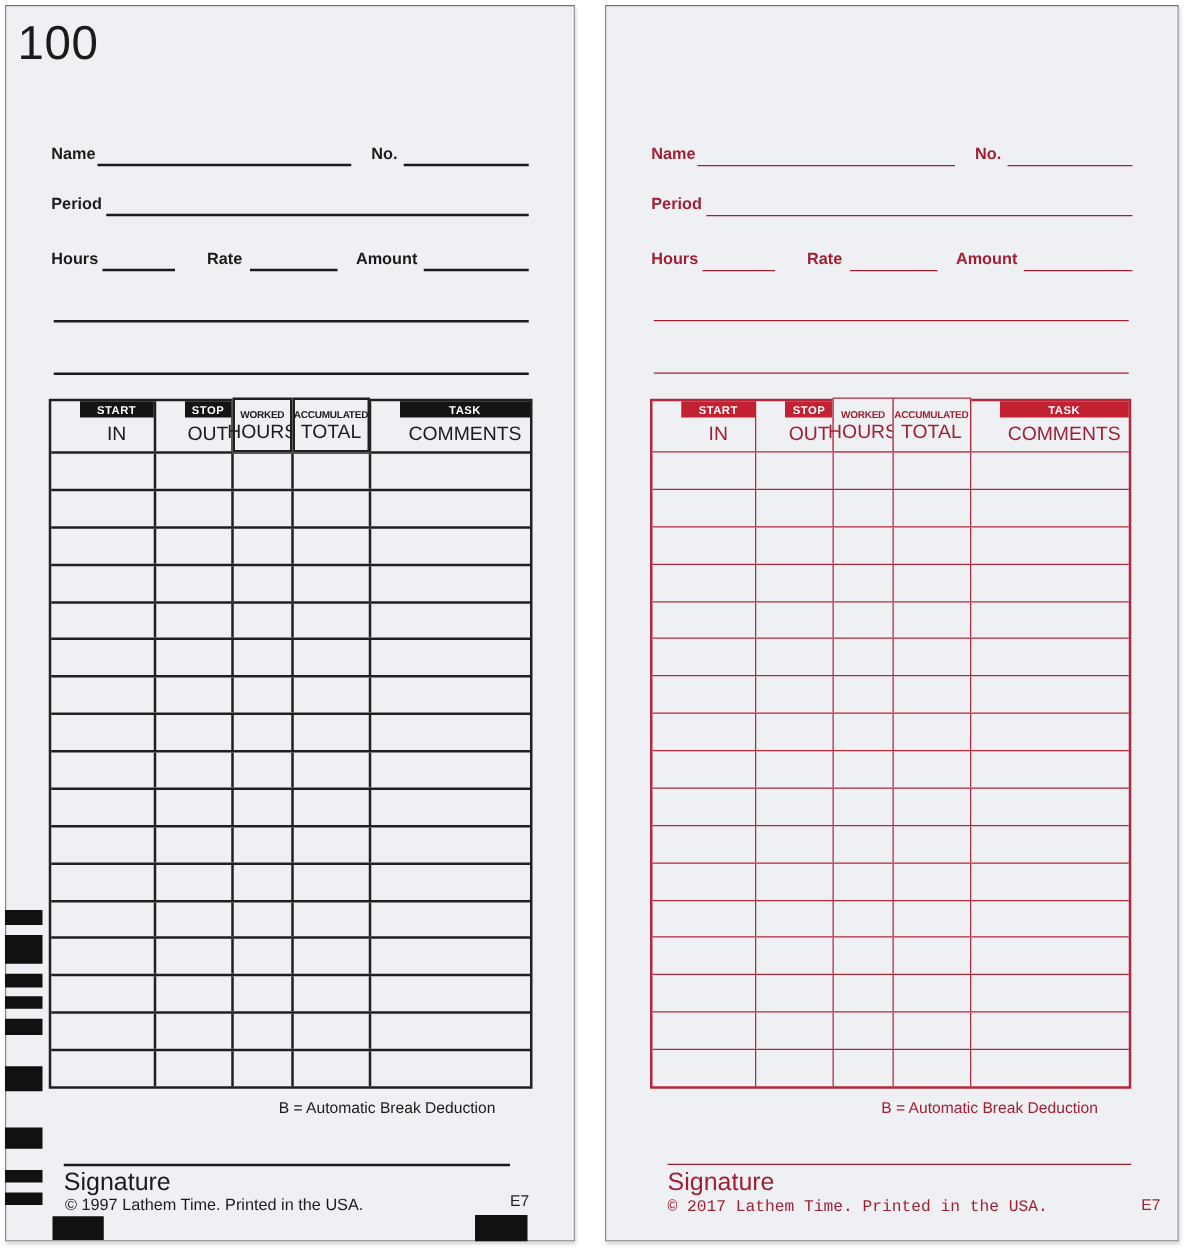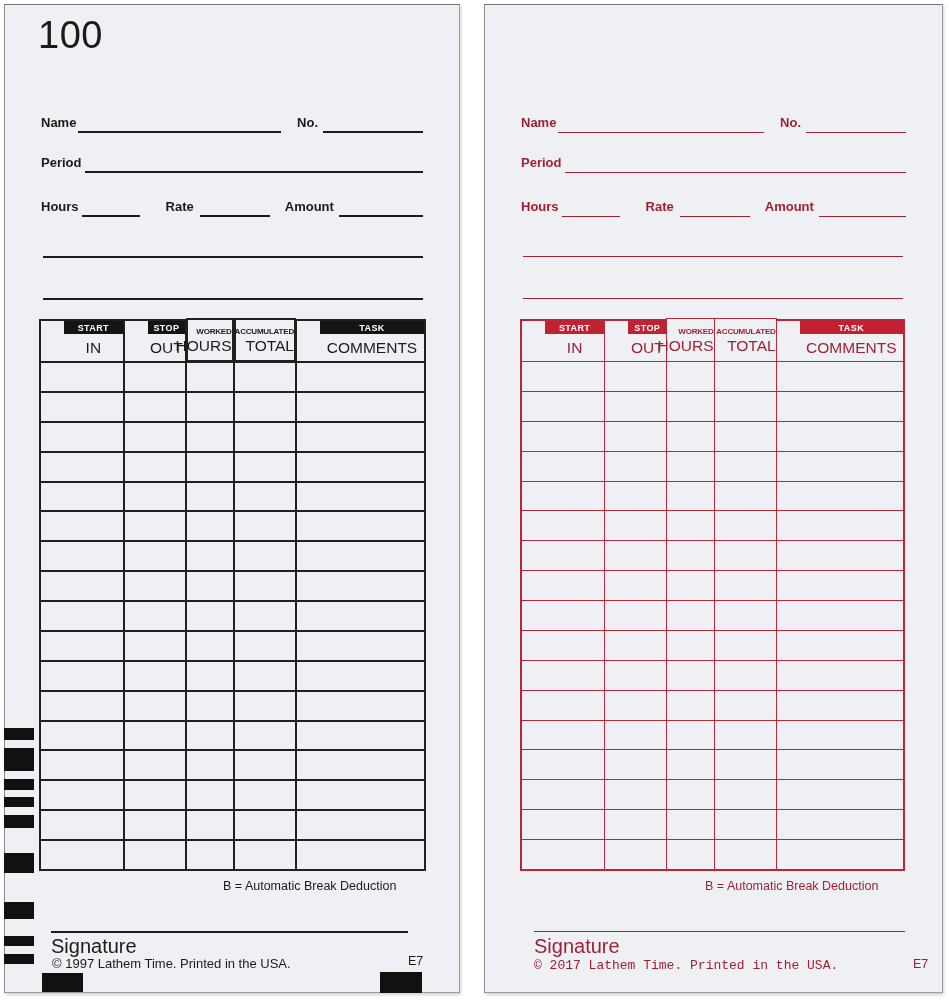--- a/index.html
+++ b/index.html
@@ -11,21 +11,21 @@
     position:absolute;top:4px;height:989px;box-sizing:border-box;
     background:var(--paper,#eff0f4);
     border:1px solid #9b9da1;border-top-color:#73757a;border-left-color:#8a8c90;
     box-shadow:1px 2px 3px rgba(0,0,0,0.18);
   }
   .card-black{left:4px;width:456px;--bw:2px;}
   .card-red{left:484px;width:459px;--bw:1px;}
 
   .card-number{
     position:absolute;top:11px;left:9px;font-size:38px;line-height:1;
-    color:var(--ink);letter-spacing:0.5px;margin-left:24px;
+    color:var(--ink);letter-spacing:0.5px;
   }
 
   
   .frow{
     position:absolute;left:36px;right:36px;height:18px;display:flex;
     align-items:flex-end;color:var(--ink);font-size:13px;font-weight:700;
   }
   .frow span{line-height:20px;white-space:nowrap;}
   .ul{border-bottom:var(--bw) solid var(--ink);}
   .frow-name{top:110px;}
@@ -51,21 +51,21 @@
     height:13px;background:var(--band);color:#fff;display:flex;align-items:center;
     justify-content:center;font-size:9px;font-weight:700;letter-spacing:0.4px;
   }
   .sub{
     height:27px;display:flex;align-items:center;justify-content:center;
     font-size:15.5px;color:var(--ink);
   }
   .hbox{
     position:absolute;left:-1px;right:-1px;top:-3px;bottom:-1px;z-index:2;
     border:var(--boxbw,2px) solid var(--line);background:var(--paper,#eff0f4);
-    display:flex;flex-direction:column;align-items:flex-end;justify-content:center;
+    display:flex;flex-direction:column;align-items:center;justify-content:center;
     color:var(--ink);
   }
   .card-red .hbox{--boxbw:1.5px;}
   .boxtop{font-size:8px;font-weight:700;letter-spacing:-0.2px;line-height:10px;}
   .boxbottom{font-size:15.5px;line-height:17px;}
   .rows{flex:1;display:flex;flex-direction:column;}
   .trow{flex:1;display:flex;border-bottom:var(--bw) solid var(--line);}
   .trow:last-child{border-bottom:none;}
   .tcell{box-sizing:border-box;}
   .tcell.c0,.tcell.c1,.tcell.c2,.tcell.c3{border-right:var(--bw) solid var(--line);}

